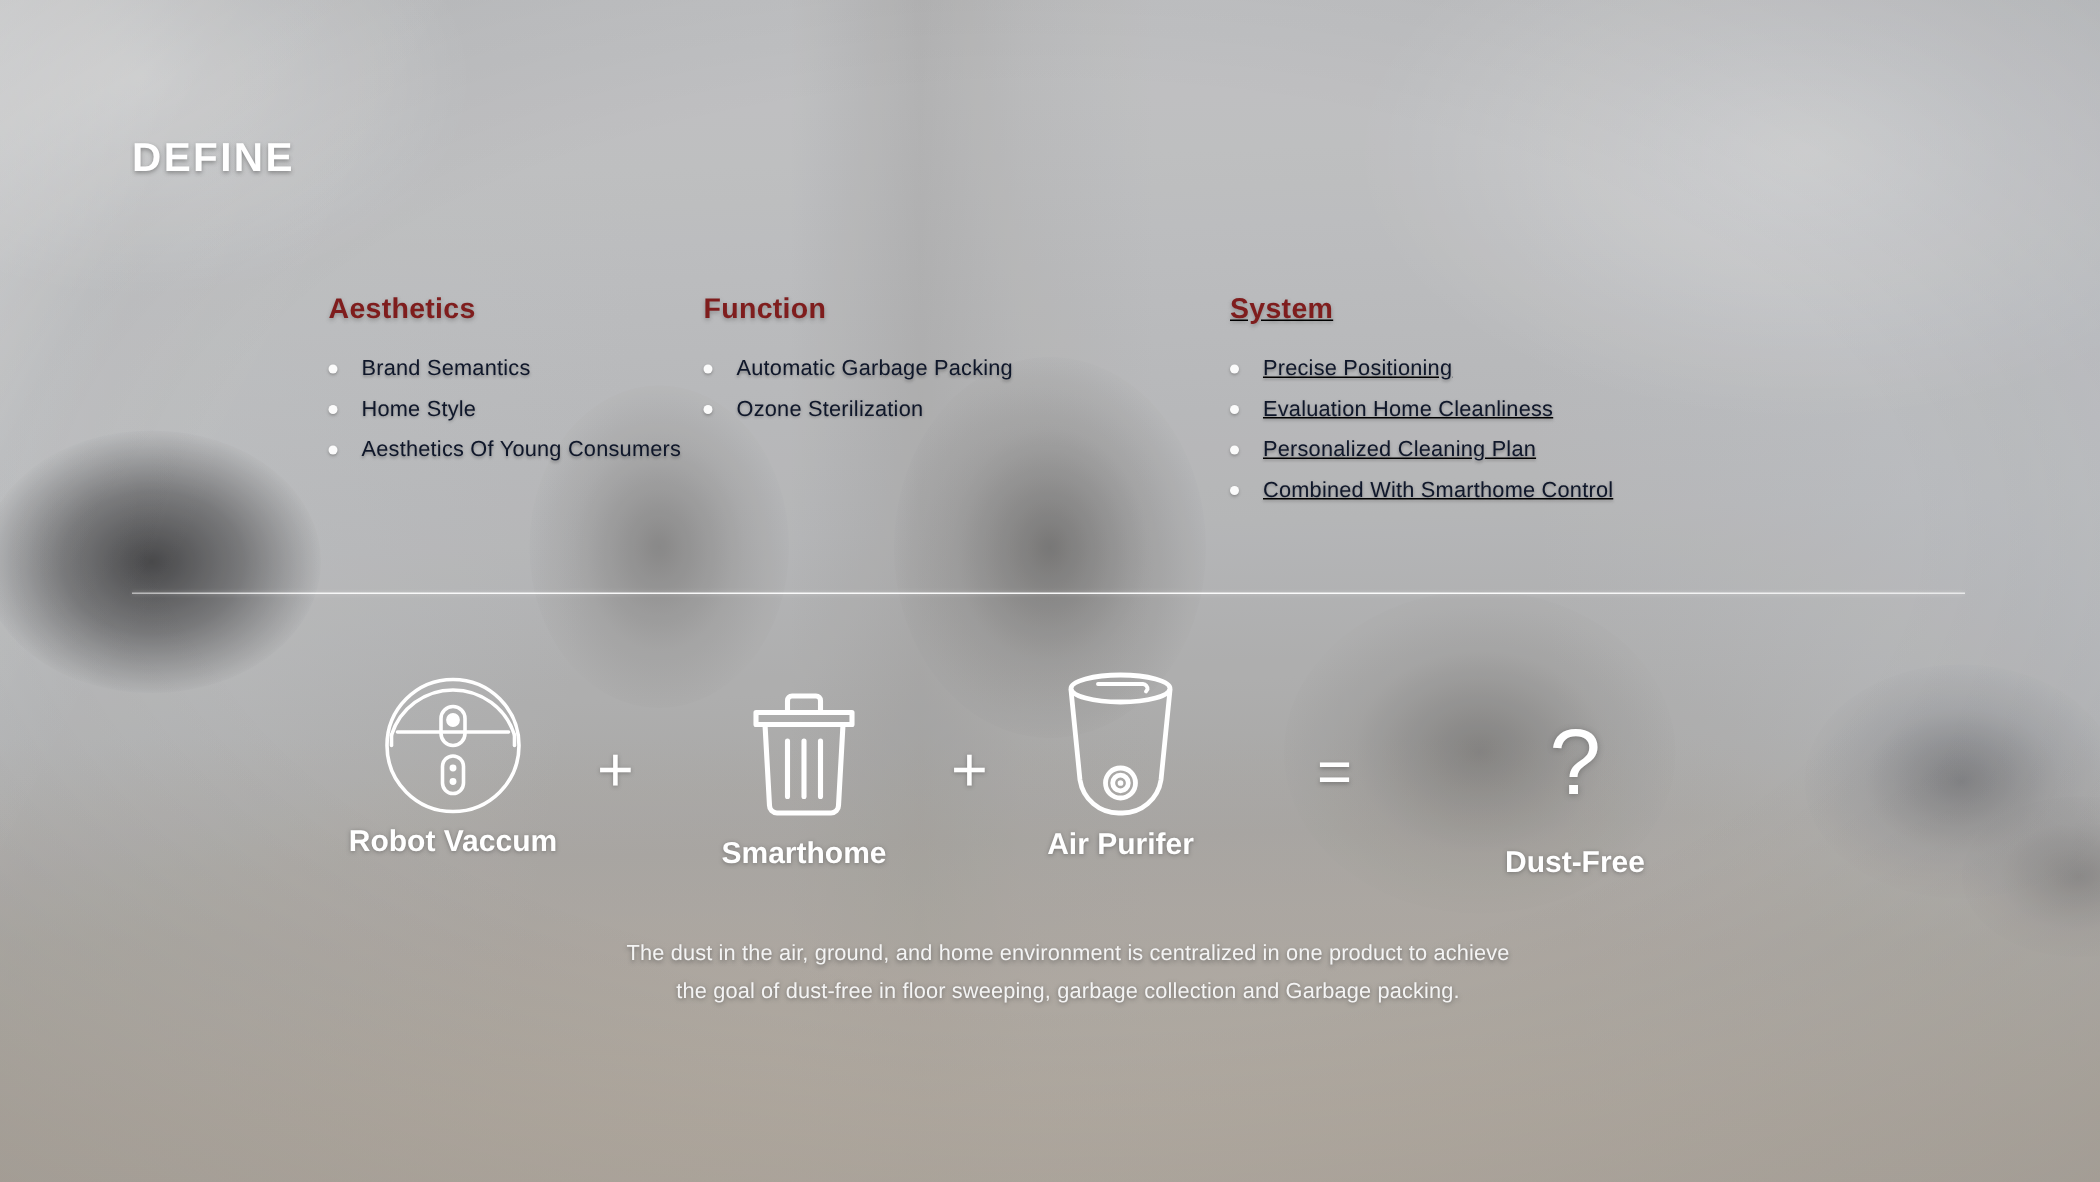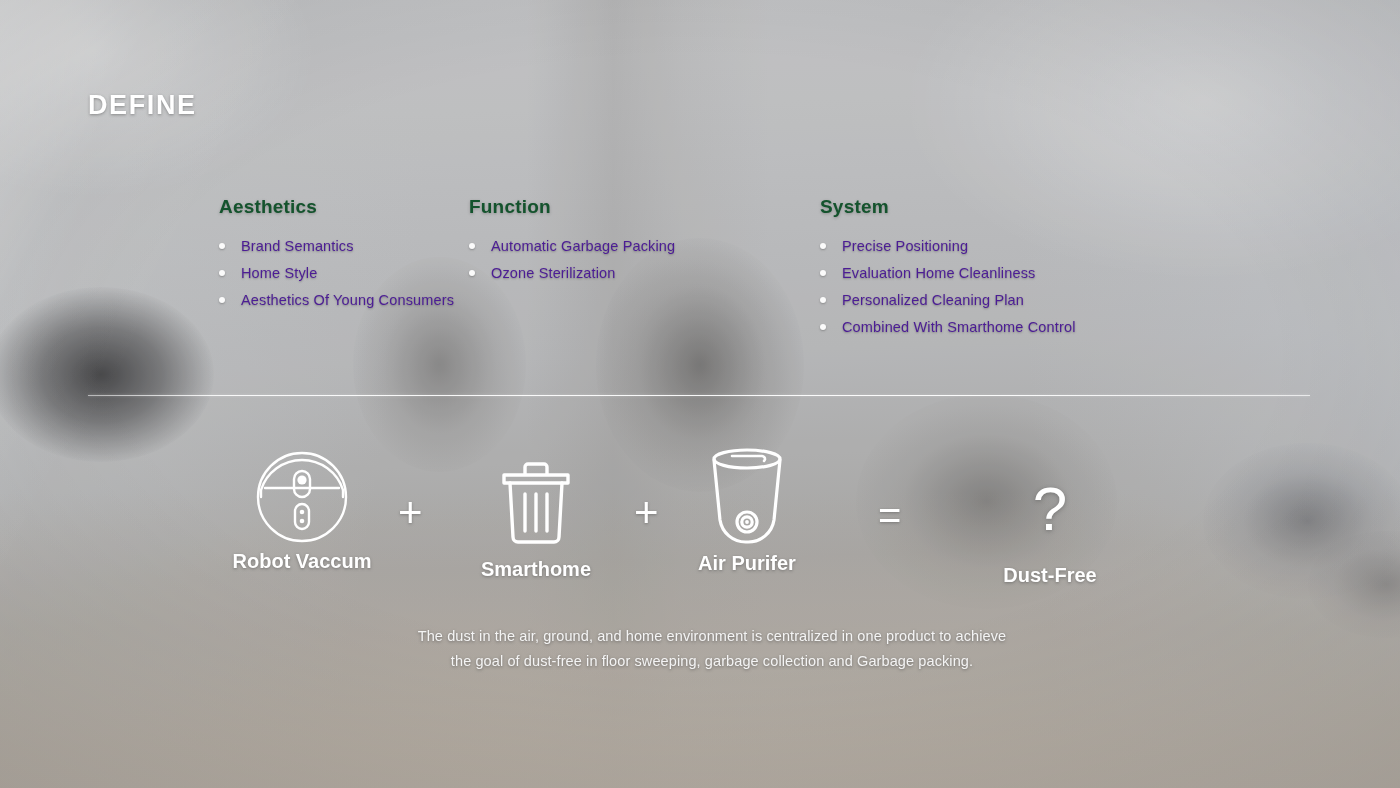--- a/index.html
+++ b/index.html
@@ -65,31 +65,31 @@
     text-shadow:0 1px 3px rgba(60,60,60,.45);
   }
 
   .columns{
     position:absolute; left:88px; top:196px; width:1230px;
     display:flex;
   }
   .col{ flex:0 0 auto; }
   .col-1{ width:375px; padding-left:131px; }
   .col-2{ width:350px; padding-left:6px; }
-  .col-3{ width:400px; padding-left:7px; }
+  .col-3{ width:400px; padding-left:7px;text-decoration:underline; }
 
   .col-heading{
-    font-size:19px; font-weight:bold; color:#14532d;
+    font-size:19px; font-weight:bold; color:#7f1d1d;
     margin-bottom:20px; letter-spacing:.2px;
     text-shadow:0 1px 3px rgba(70,70,70,.4);
   }
   .col ul{ list-style:none; }
   .col li{
     display:flex; align-items:center;
-    font-size:14.5px; color:#4c1d95;
+    font-size:14.5px; color:#0f172a;
     margin-bottom:11px; letter-spacing:.15px;
     text-shadow:0 1px 2px rgba(70,70,70,.45);
   }
   .bullet{
     width:6px; height:6px; border-radius:50%;
     background:#fbfbfb; margin-right:16px; flex:0 0 auto;
     box-shadow:0 1px 2px rgba(70,70,70,.4);
   }
 
   .divider{

